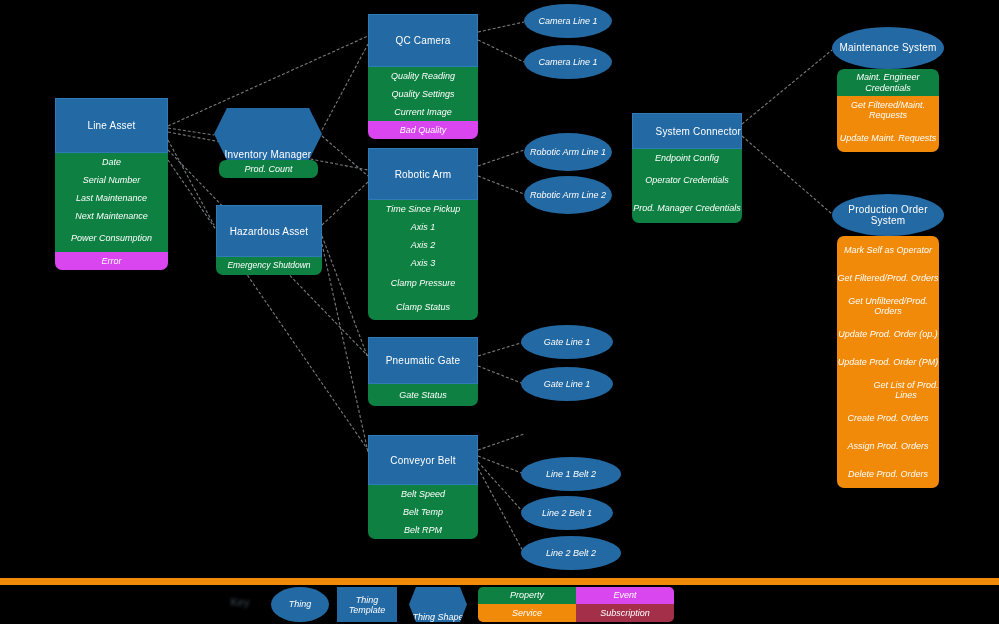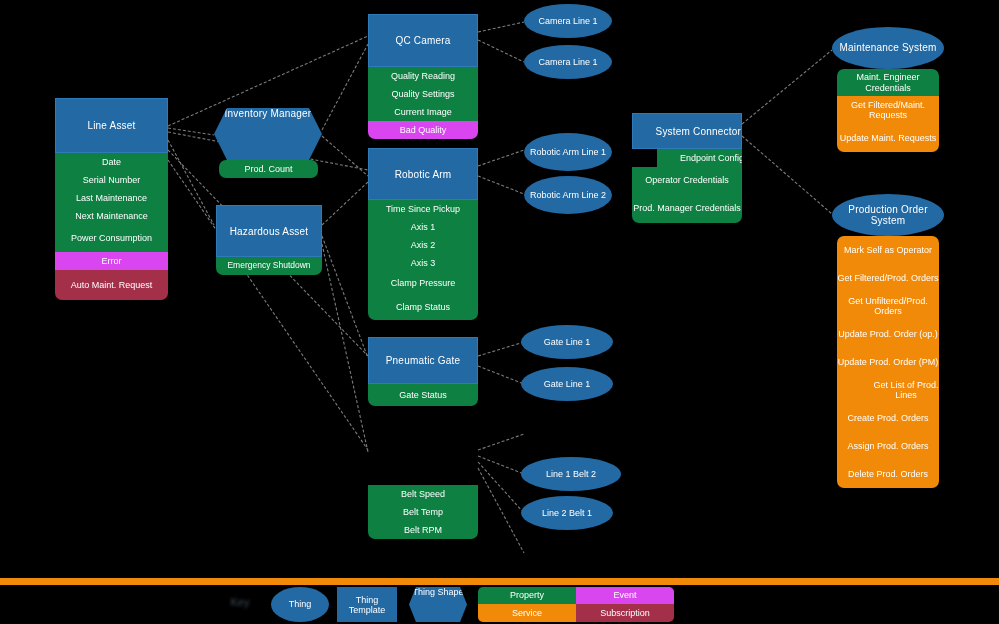--- a/index.html
+++ b/index.html
@@ -19,41 +19,41 @@
     display:flex;align-items:center;justify-content:center;text-align:center;
   }
   .thing{           
     background:#2369A3;border-radius:50%;
     display:flex;align-items:center;justify-content:center;text-align:center;
     line-height:1.15;
   }
   .shape{           
     background:#2369A3;
     clip-path:polygon(12% 0,88% 0,100% 50%,88% 100%,12% 100%,0 50%);
-    display:flex;align-items:flex-start;justify-content:center;text-align:center;
+    display:flex;align-items:flex-end;justify-content:center;text-align:center;
     line-height:1.15;
   }
 
   
   .stack{position:absolute;box-sizing:border-box;}
   .member{
     box-sizing:border-box;width:100%;
     display:flex;align-items:center;justify-content:center;text-align:center;
     line-height:1.12;color:#fff;
   }
   .prop{background:#0D8042;}
   .evt {background:#d946ef;}
   .svc {background:#F18A09;}
   .sub {background:#A32F49;}
 
   .stack.rounded{border-radius:7px;overflow:hidden;}
   .stack.roundedTop{border-radius:0 0 7px 7px;overflow:hidden;}
 
   .title{font-size:10px;font-weight:400;letter-spacing:.2px;}
-  .mtxt{font-size:9px;}
+  .mtxt{font-size:9px;font-style:italic;}
 
   
   #legendbar{
     position:absolute;left:0;top:578px;width:999px;height:7px;
     background:#F18A09;
   }
   #legend{position:absolute;left:0;top:585px;width:999px;height:39px;}
   #legend .lg{position:absolute;box-sizing:border-box;}
   .key-blur{
     position:absolute;left:222px;top:589px;width:36px;height:26px;
@@ -107,21 +107,20 @@
   <div class="node tmpl" style="left:55px;top:98px;width:113px;height:55px;">
     <span class="title">Line Asset</span>
   </div>
   <div class="stack roundedTop" style="left:55px;top:153px;width:113px;">
     <div class="member prop mtxt" style="height:18px;">Date</div>
     <div class="member prop mtxt" style="height:18px;">Serial Number</div>
     <div class="member prop mtxt" style="height:18px;">Last Maintenance</div>
     <div class="member prop mtxt" style="height:18px;">Next Maintenance</div>
     <div class="member prop mtxt" style="height:27px;">Power Consumption</div>
     <div class="member evt  mtxt" style="height:18px;">Error</div>
-    <div class="member sub  mtxt" style="height:30px;">Auto Maint. Request</div>
   </div>
 
   <div class="node shape" style="left:214px;top:108px;width:108px;height:52px;">
     <span class="title">Inventory Manager</span>
   </div>
   <div class="stack rounded" style="left:219px;top:160px;width:99px;">
     <div class="member prop mtxt" style="height:18px;">Prod. Count</div>
   </div>
 
   <div class="node tmpl" style="left:216px;top:205px;width:106px;height:52px;">
@@ -153,31 +152,34 @@
     <div class="member prop mtxt" style="height:26px;">Clamp Status</div>
   </div>
 
   <div class="node tmpl" style="left:368px;top:337px;width:110px;height:47px;">
     <span class="title">Pneumatic  Gate</span>
   </div>
   <div class="stack roundedTop" style="left:368px;top:384px;width:110px;">
     <div class="member prop mtxt" style="height:22px;">Gate Status</div>
   </div>
 
+  <div class="node tmpl" style="left:368px;top:435px;width:110px;height:50px;">
+    <span class="title">Conveyor Belt</span>
+  </div>
   <div class="stack roundedTop" style="left:368px;top:485px;width:110px;">
     <div class="member prop mtxt" style="height:18px;">Belt Speed</div>
     <div class="member prop mtxt" style="height:18px;">Belt Temp</div>
     <div class="member prop mtxt" style="height:18px;">Belt RPM</div>
   </div>
 
   <div class="node tmpl" style="left:632px;top:113px;width:110px;height:36px;justify-content:flex-end;">
     <span class="title">System Connector</span>
   </div>
   <div class="stack roundedTop" style="left:632px;top:149px;width:110px;">
-    <div class="member prop mtxt" style="height:18px;margin-left:25px;">Endpoint Config</div>
+    <div class="member prop mtxt" style="height:18px;">Endpoint Config</div>
     <div class="member prop mtxt" style="height:27px;">Operator Credentials</div>
     <div class="member prop mtxt" style="height:29px;">Prod. Manager Credentials</div>
   </div>
 
   <div class="node thing" style="left:832px;top:27px;width:112px;height:42px;">
     <span class="title">Maintenance System</span>
   </div>
   <div class="stack rounded" style="left:837px;top:69px;width:102px;">
     <div class="member prop mtxt" style="height:27px;">Maint. Engineer Credentials</div>
     <div class="member svc  mtxt" style="height:28px;">Get Filtered/Maint. Requests</div>
@@ -219,20 +221,23 @@
   <div class="node thing mtxt" style="left:521px;top:367px;width:92px;height:34px;">
     <span>Gate Line 1</span>
   </div>
 
   <div class="node thing mtxt" style="left:521px;top:457px;width:100px;height:34px;">
     <span>Line 1 Belt 2</span>
   </div>
   <div class="node thing mtxt" style="left:521px;top:496px;width:92px;height:34px;">
     <span>Line 2 Belt 1</span>
   </div>
+  <div class="node thing mtxt" style="left:521px;top:536px;width:100px;height:34px;">
+    <span>Line 2 Belt 2</span>
+  </div>
 
   <div id="legendbar"></div>
 
   <div class="key-blur">Key</div>
 
   <div id="legend">
     <div class="lg thing mtxt" style="left:271px;top:2px;width:58px;height:35px;">
       <span>Thing</span>
     </div>
     <div class="lg tmpl mtxt" style="left:337px;top:2px;width:60px;height:35px;border:none;">

